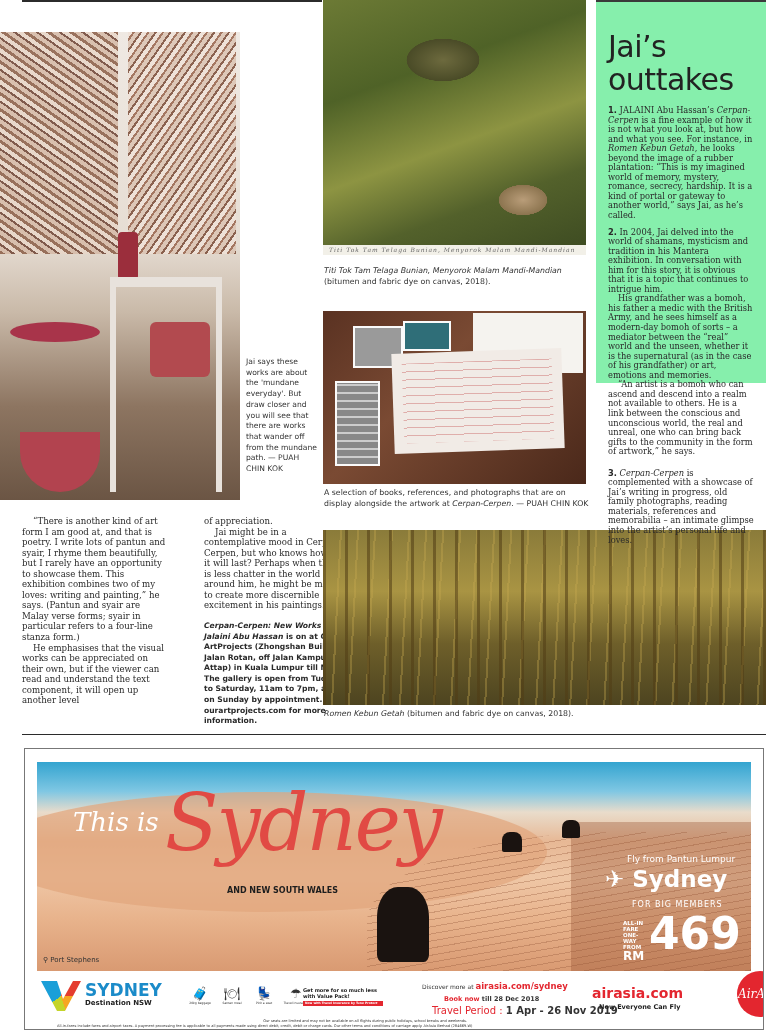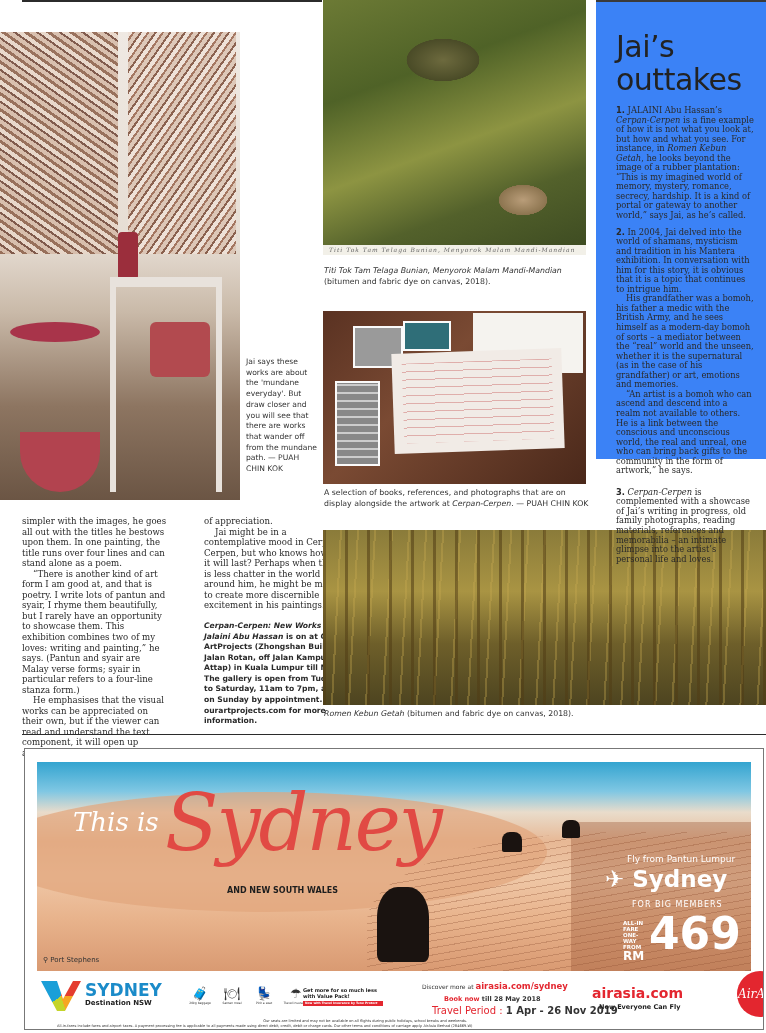--- a/index.html
+++ b/index.html
@@ -54,21 +54,21 @@
   .cap-p2 { position: absolute; left: 324px; top: 488px; width: 268px; font-family: "DejaVu Sans", sans-serif; font-size: 7.8px; line-height: 10.6px; color: #333; }
 
   .painting3 { position: absolute; left: 323px; top: 530px; width: 443px; height: 175px; overflow: hidden;
     background:
       repeating-linear-gradient(90deg, rgba(80,60,20,.55) 0 3px, transparent 3px 22px),
       repeating-linear-gradient(93deg, rgba(200,170,80,.35) 0 2px, transparent 2px 17px),
       linear-gradient(180deg, #8a7b3a 0%, #a99443 35%, #6e5f2a 65%, #4d4420 100%); }
   .cap-p3 { position: absolute; left: 324px; top: 709px; width: 440px; font-family: "DejaVu Sans", sans-serif; font-size: 7.8px; line-height: 10.6px; color: #333; }
 
   
-  .sidebar { position: absolute; left: 596px; top: 2px; width: 170px; height: 457px; background: #3b82f6; padding: 28px 12px 0 20px; }
+  .sidebar { position: absolute; left: 596px; top: 2px; width: 170px; height: 381px; background: #86efac; padding: 28px 12px 0 12px; }
   .sidebar-rule { position: absolute; left: 596px; top: 0; width: 170px; height: 2px; background: #3a3a3a; }
   .sidebar h2 { font-family: "DejaVu Sans", sans-serif; font-weight: normal; font-size: 30px; line-height: 33px; color: #222; letter-spacing: -0.5px; margin-bottom: 10px; }
   .sidebar p { font-size: 8.3px; line-height: 9.55px; color: #2a2a2a; }
   .sidebar p.gap { margin-top: 7px; }
   .sidebar p.gap2 { margin-top: 12px; }
   .sidebar p.indent { text-indent: 10px; }
   .sidebar b.num { font-family: "DejaVu Sans", sans-serif; }
 
   .rule-mid { position: absolute; left: 22px; top: 734px; width: 744px; height: 1px; background: #2b2b2b; }
 
@@ -128,21 +128,20 @@
   <div class="canvas2"></div>
   <div class="can"></div>
   <div class="stool"></div>
   <div class="seat"></div>
   <div class="jar"></div>
   <div class="bucket"></div>
 </div>
 <div class="caption-side">Jai says these works are about the 'mundane everyday'. But draw closer and you will see that there are works that wander off from the mundane path. — PUAH CHIN KOK</div>
 
 <div class="col col1">
-  <p>simpler with the images, he goes all out with the titles he bestows upon them. In one painting, the title runs over four lines and can stand alone as a poem.</p>
   <p class="indent">“There is another kind of art form I am good at, and that is poetry. I write lots of pantun and syair, I rhyme them beautifully, but I rarely have an opportunity to showcase them. This exhibition combines two of my loves: writing and painting,” he says. (Pantun and syair are Malay verse forms; syair in particular refers to a four-line stanza form.)</p>
   <p class="indent">He emphasises that the visual works can be appreciated on their own, but if the viewer can read and understand the text component, it will open up another level</p>
 </div>
 
 <div class="col col2">
   <p>of appreciation.</p>
   <p class="indent">Jai might be in a contemplative mood in Cerpan-Cerpen, but who knows how long it will last? Perhaps when there is less chatter in the world around him, he might be moved to create more discernible excitement in his paintings.</p>
   <p class="info"><i>Cerpan-Cerpen: New Works From Jalaini Abu Hassan</i><span> is on at Our ArtProjects (Zhongshan Building, Jalan Rotan, off Jalan Kampung Attap) in Kuala Lumpur till Nov 3. The gallery is open from Tuesday to Saturday, 11am to 7pm, and on Sunday by appointment. Visit ourartprojects.com for more information.</span></p>
 </div>
 
@@ -213,21 +212,21 @@
           <span class="lbl">Pick a seat</span>
         </div>
       <div class="ic">
           <span class="glyph">☂</span>
           <span class="lbl">Travel insurance</span>
         </div>
     </div>
     <div class="value-pack"><span>Get more for so much less with Value Pack!</span><span class="bar">Now with Travel Insurance by Tune Protect</span></div>
 
     <div class="discover"><span>Discover more at </span><b>airasia.com/sydney</b></div>
-    <div class="book"><span>Book now</span><b> till 28 May 2018</b></div>
+    <div class="book"><span>Book now</span><b> till 28 Dec 2018</b></div>
     <div class="travel"><span>Travel Period : </span><b>1 Apr - 26 Nov 2019</b></div>
 
     <div class="aa-url">airasia.com</div>
     <div class="aa-slogan">Now Everyone Can Fly</div>
     <div class="aa-logo">AirAsia</div>
 
     <div class="fine1">Our seats are limited and may not be available on all flights during public holidays, school breaks and weekends.</div>
     <div class="fine2">All-in-fares include fares and airport taxes. A payment processing fee is applicable to all payments made using direct debit, credit, debit or charge cards. Our other terms and conditions of carriage apply. AirAsia Berhad (284669-W)</div>
   </div>
 </div>

